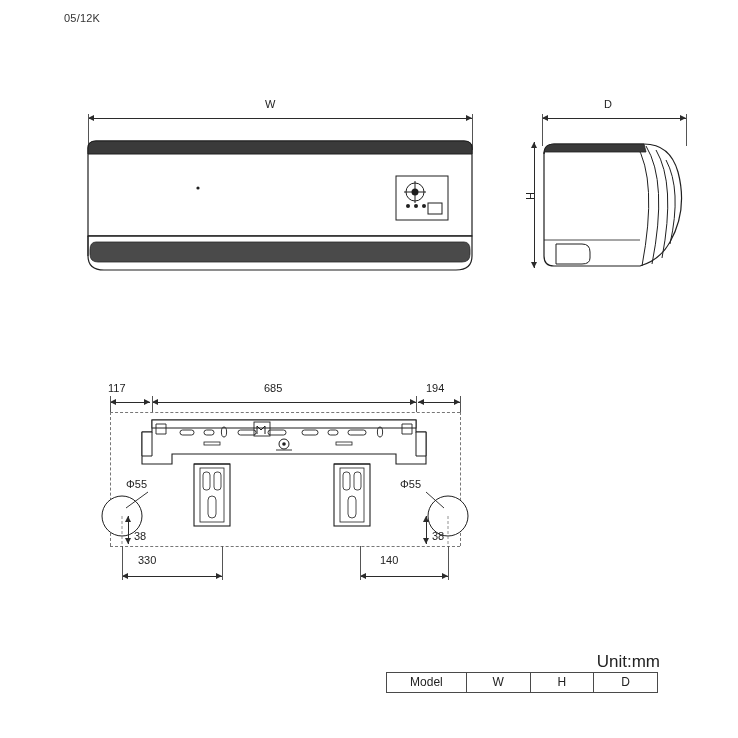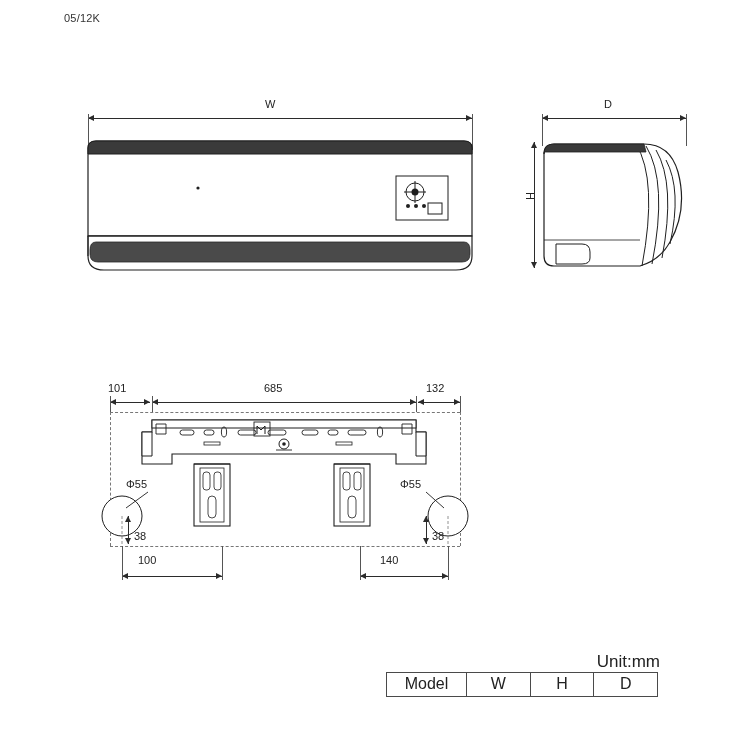--- a/index.html
+++ b/index.html
@@ -90,21 +90,21 @@
     color: #222;
   }
 
   
   .spec-table {
     position: absolute;
     left: 386px;
     top: 672px;
     width: 272px;
     border-collapse: collapse;
-    font-size: 16px;
+    font-size: 12px;
     color: #222;
   }
   .spec-table td {
     border: 1px solid #4a4a4a;
     text-align: center;
     padding: 2px 0 3px 0;
     height: 14px;
   }
   .spec-table td.c0 { width: 80px; }
   .spec-table td.c1,
@@ -182,23 +182,23 @@
 
       <path d="M24,34 Q24,24 34,24 L124,24 L126,32 L24,32 Z" fill="#3a3a3a" stroke="#1f1f1f" stroke-width="0.8"></path>
 
       <path d="M36,124 L62,124 Q70,124 70,132 L70,138 Q70,144 62,144 L36,144 Z" fill="#ffffff" stroke="#1f1f1f" stroke-width="1"></path>
       <line x1="24" y1="120" x2="120" y2="120" stroke="#1f1f1f" stroke-width="0.8"></line>
     </svg>
   </div>
 
   <div class="abs" style="left:96px; top:386px; width:380px; height:210px;">
 
-    <div class="abs dim" style="left:12px; top:-4px;">101</div>
+    <div class="abs dim" style="left:12px; top:-4px;">117</div>
     <div class="abs dim" style="left:168px; top:-4px;">685</div>
-    <div class="abs dim" style="left:330px; top:-4px;">132</div>
+    <div class="abs dim" style="left:330px; top:-4px;">194</div>
 
     <div class="abs hline" style="left:14px; top:16px; width:40px;"></div>
     <div class="abs arrow-l" style="left:14px; top:13px;"></div>
     <div class="abs arrow-r" style="left:48px; top:13px;"></div>
 
     <div class="abs hline" style="left:56px; top:16px; width:264px;"></div>
     <div class="abs arrow-l" style="left:56px; top:13px;"></div>
     <div class="abs arrow-r" style="left:314px; top:13px;"></div>
 
     <div class="abs hline" style="left:322px; top:16px; width:42px;"></div>
@@ -276,21 +276,21 @@
     <div class="abs dim" style="left:38px; top:144px;">38</div>
     <div class="abs vline" style="left:32px; top:130px; height:28px;"></div>
     <div class="abs arrow-u" style="left:29px; top:130px;"></div>
     <div class="abs arrow-d" style="left:29px; top:152px;"></div>
 
     <div class="abs dim" style="left:336px; top:144px;">38</div>
     <div class="abs vline" style="left:330px; top:130px; height:28px;"></div>
     <div class="abs arrow-u" style="left:327px; top:130px;"></div>
     <div class="abs arrow-d" style="left:327px; top:152px;"></div>
 
-    <div class="abs dim" style="left:42px; top:168px;">100</div>
+    <div class="abs dim" style="left:42px; top:168px;">330</div>
     <div class="abs hline" style="left:26px; top:190px; width:100px;"></div>
     <div class="abs arrow-l" style="left:26px; top:187px;"></div>
     <div class="abs arrow-r" style="left:120px; top:187px;"></div>
     <div class="abs vline-thin" style="left:26px; top:160px; height:34px;"></div>
     <div class="abs vline-thin" style="left:126px; top:160px; height:34px;"></div>
 
     <div class="abs dim" style="left:284px; top:168px;">140</div>
     <div class="abs hline" style="left:264px; top:190px; width:88px;"></div>
     <div class="abs arrow-l" style="left:264px; top:187px;"></div>
     <div class="abs arrow-r" style="left:346px; top:187px;"></div>

